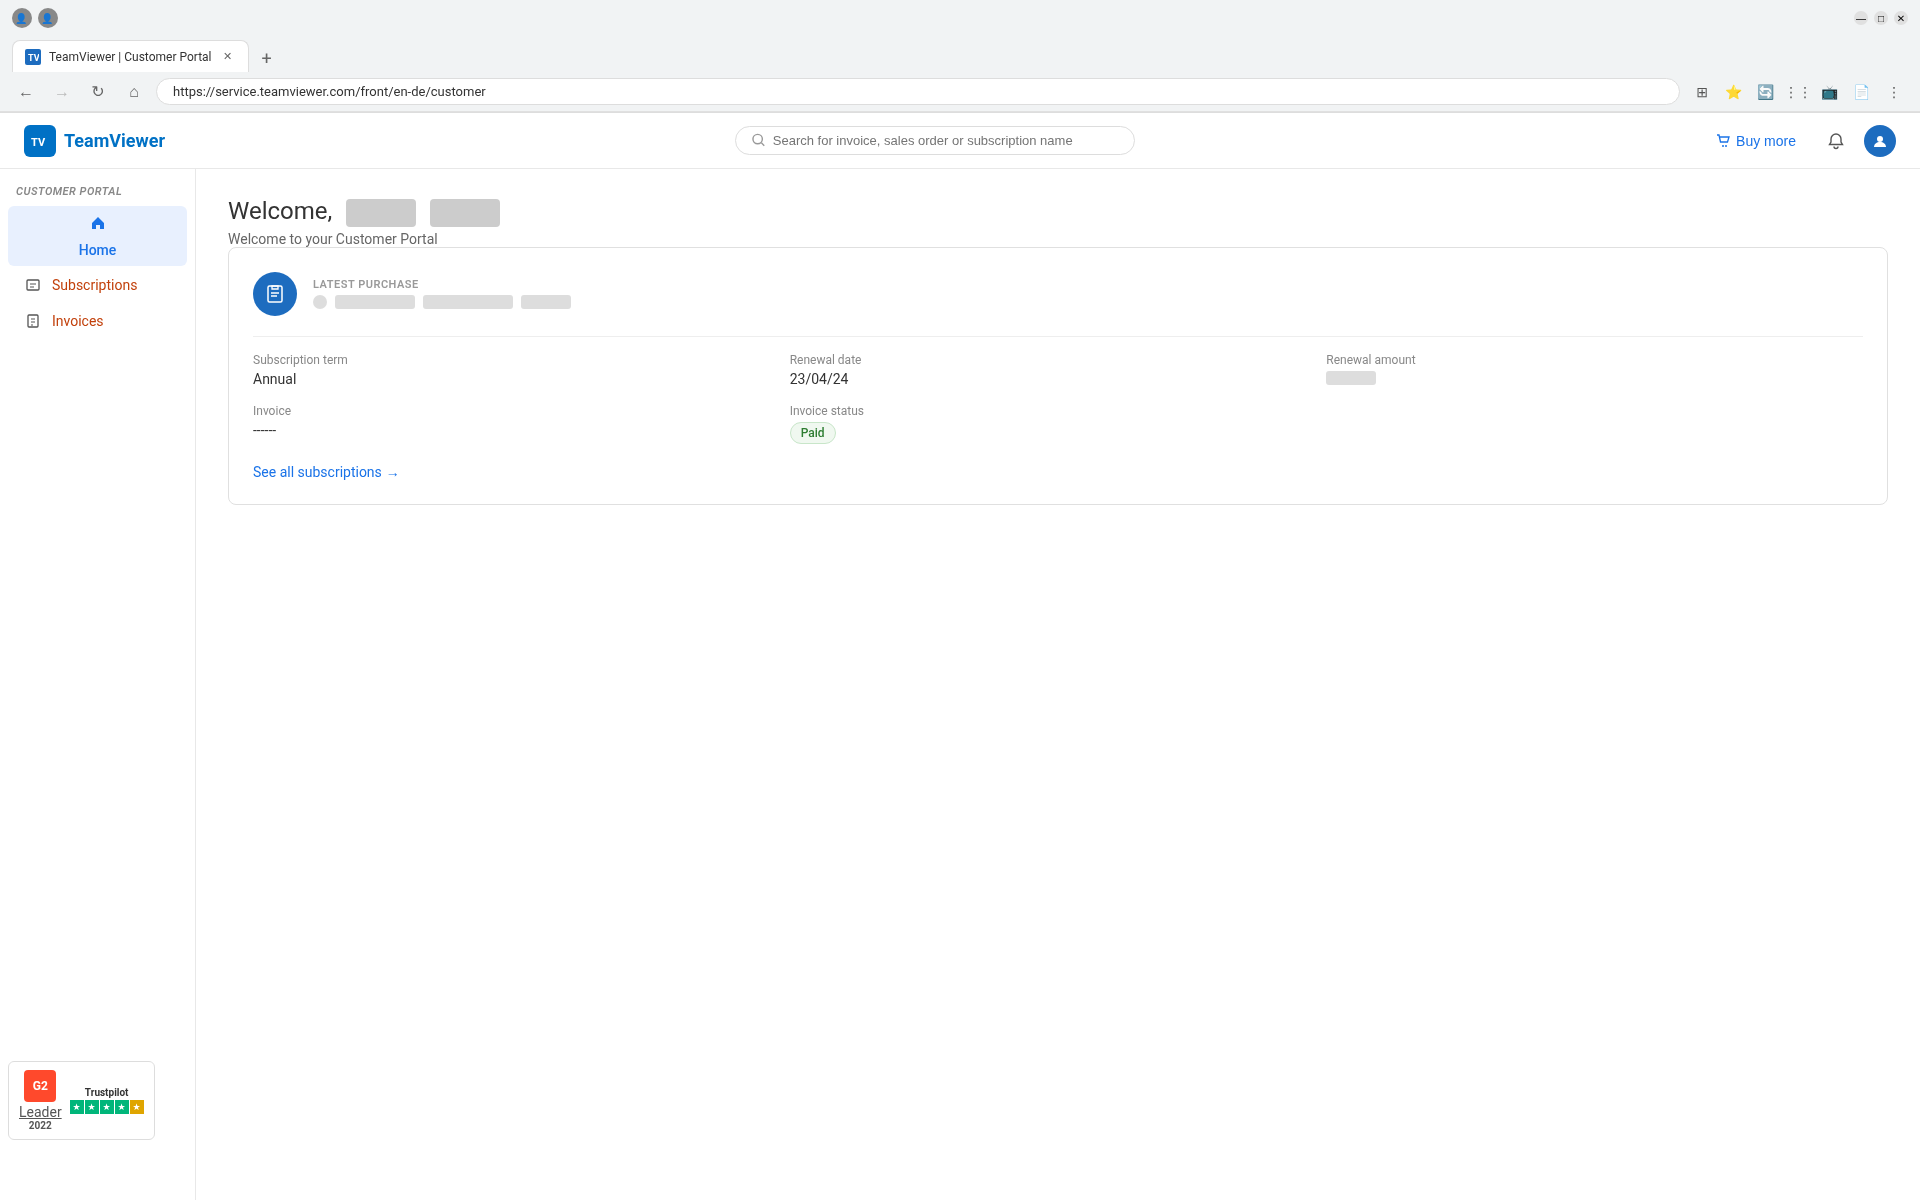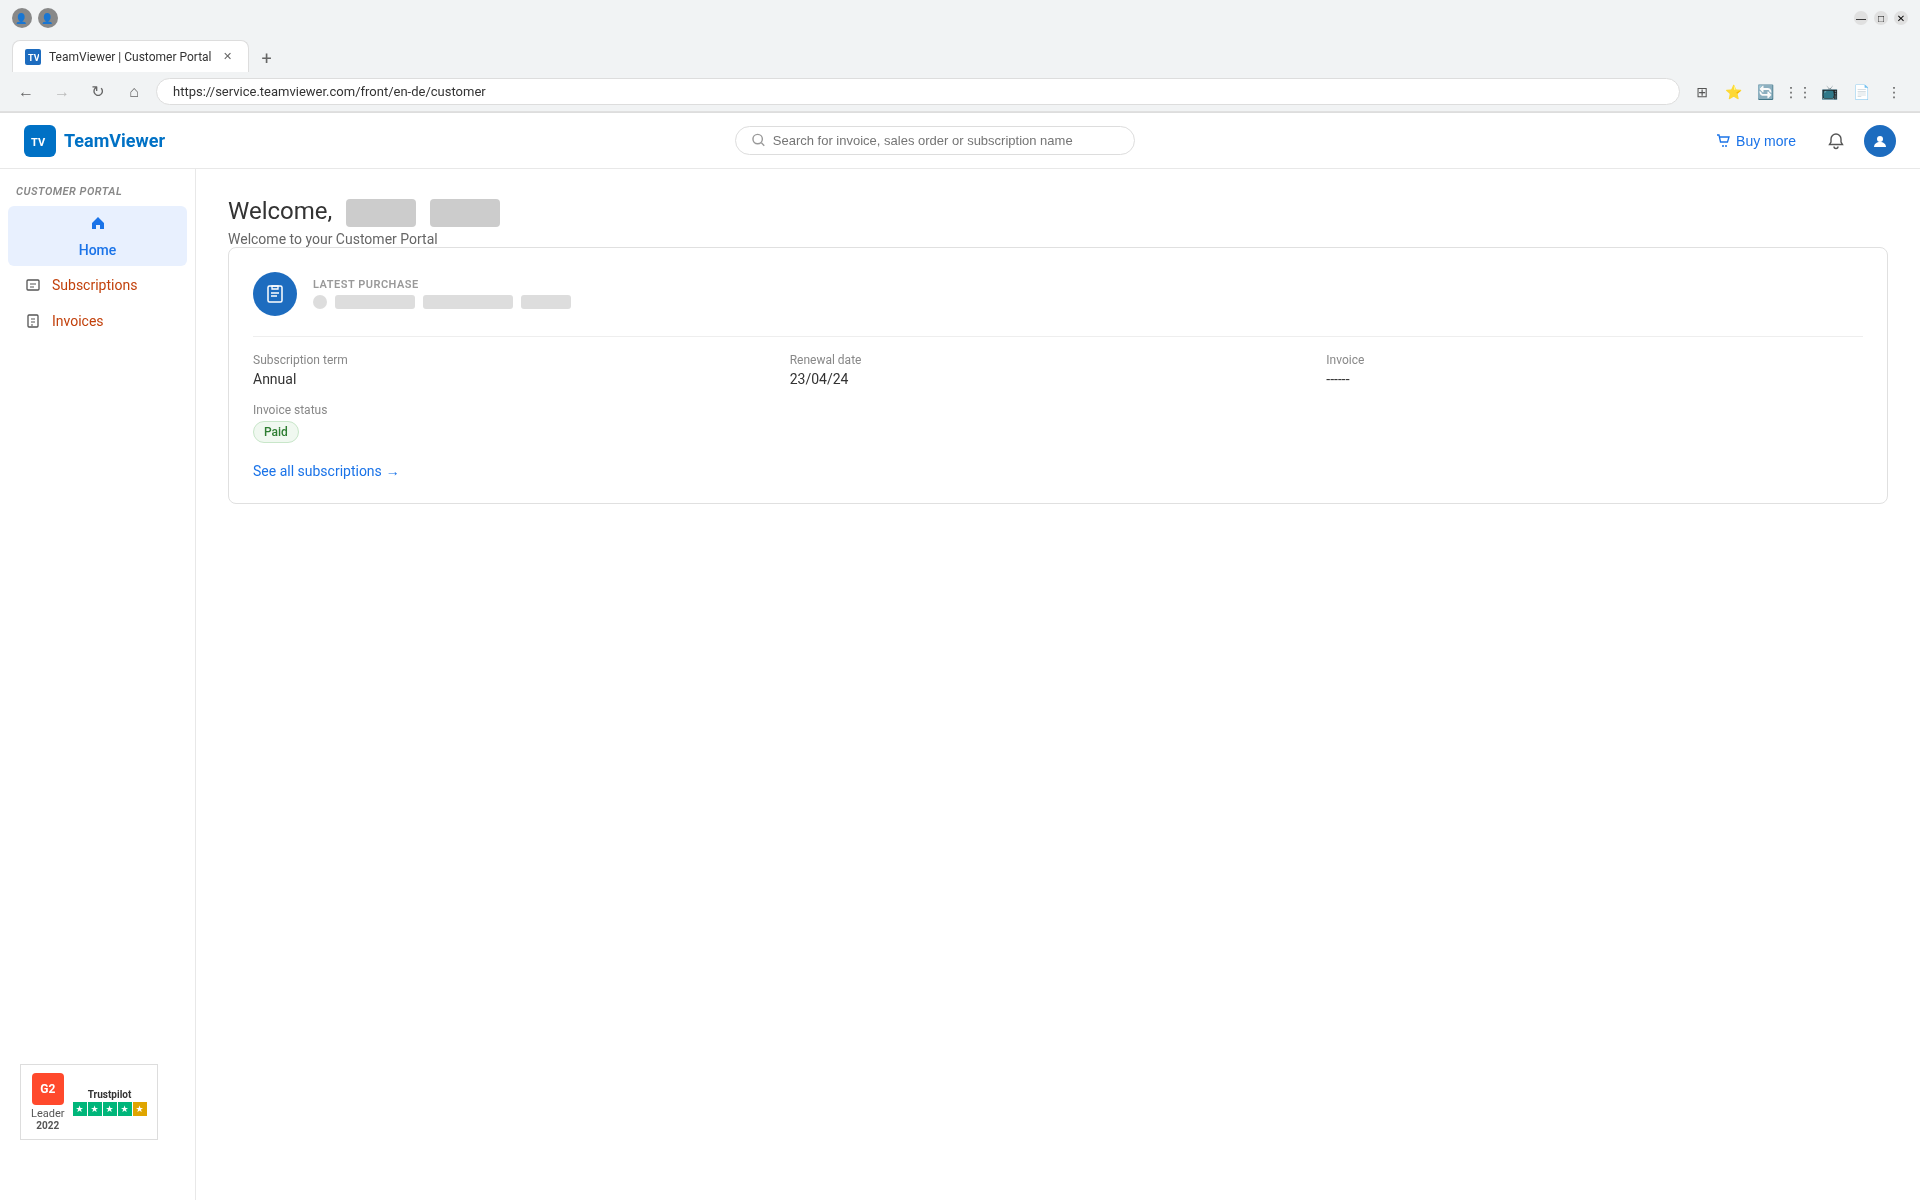--- a/index.html
+++ b/index.html
@@ -56,21 +56,21 @@
     .card-field-label { font-size: 12px; color: #888; margin-bottom: 4px; }
     .card-field-value { font-size: 14px; color: #333; font-weight: 400; }
     .divider { border: none; border-top: 1px solid #eee; margin: 0 0 16px; }
 
     .badge { display: inline-flex; align-items: center; padding: 3px 10px; border-radius: 12px; font-size: 12px; font-weight: 500; }
     .badge-paid { background: #f0f8f0; color: #2e7d32; border: 1px solid #c8e6c9; }
 
     .see-all-link { color: #1a73e8; text-decoration: none; font-size: 14px; display: inline-flex; align-items: center; gap: 4px; }
 
     
-    .trust-badge { position: fixed; bottom: 60px; left: 20px; background: #fff; border: 1px solid #ddd; border-radius: 0; padding: 8px 10px; display: flex; align-items: center; gap: 8px; font-size: 10px; }
+    .trust-badge { position: fixed; bottom: 60px; left: 8px; background: #fff; border: 1px solid #ddd; border-radius: 6px; padding: 8px 10px; display: flex; align-items: center; gap: 8px; font-size: 10px; }
     .g2-badge { display: flex; flex-direction: column; align-items: center; }
     .g2-icon { width: 32px; height: 32px; background: #ff492c; border-radius: 4px; display: flex; align-items: center; justify-content: center; color: #fff; font-weight: 700; font-size: 12px; }
     .tp-badge { display: flex; flex-direction: column; align-items: center; gap: 2px; }
     .tp-stars { display: flex; gap: 1px; }
     .tp-star { width: 14px; height: 14px; background: #00b67a; display: flex; align-items: center; justify-content: center; color: #fff; font-size: 9px; }
 
     
     .page-header { display: flex; align-items: center; justify-content: space-between; padding: 10px 24px; border-bottom: 1px solid #e8e8e8; background: #fff; height: 56px; }
     .header-logo { display: flex; align-items: center; gap: 8px; font-size: 18px; font-weight: 700; color: #0071c5; }
     .header-logo-icon { width: 32px; height: 32px; background: #0071c5; border-radius: 6px; display: flex; align-items: center; justify-content: center; color: #fff; font-size: 14px; font-weight: 700; }
@@ -254,20 +254,26 @@
       <div class="card-grid">
         <div>
           <div class="card-field-label">Subscription term</div>
           <div class="card-field-value">Annual</div>
         </div>
         <div>
           <div class="card-field-label">Renewal date</div>
           <div class="card-field-value">23/04/24</div>
         </div>
         <div>
+          <div class="card-field-label">Renewal amount</div>
+          <div class="card-field-value">
+            <span class="blurred-bar" style="width:50px;height:14px;display:inline-block;"></span>
+          </div>
+        </div>
+        <div>
           <div class="card-field-label">Invoice</div>
           <div class="card-field-value">------</div>
         </div>
         <div>
           <div class="card-field-label">Invoice status</div>
           <div class="card-field-value">
             <span class="badge badge-paid">Paid</span>
           </div>
         </div>
       </div>
@@ -277,21 +283,21 @@
         <span>See all subscriptions</span>
         <span>→</span>
       </a>
     </div>
   </div>
 </div>
 
 <div class="trust-badge">
   <div class="g2-badge">
     <div class="g2-icon">G2</div>
-    <div style="font-size:11px;color:#555;margin-top:2px;">Leader</div>
+    <div style="font-size:14px;color:#555;margin-top:2px;text-decoration:underline;">Leader</div>
     <div style="font-size:10px;color:#555;font-weight:bold;">2022</div>
   </div>
   <div class="tp-badge">
     <div style="font-size:10px;color:#333;font-weight:700;">Trustpilot</div>
     <div class="tp-stars">
       <div class="tp-star">★</div>
       <div class="tp-star">★</div>
       <div class="tp-star">★</div>
       <div class="tp-star">★</div>
       <div class="tp-star" style="background:#dfa500;">★</div>

